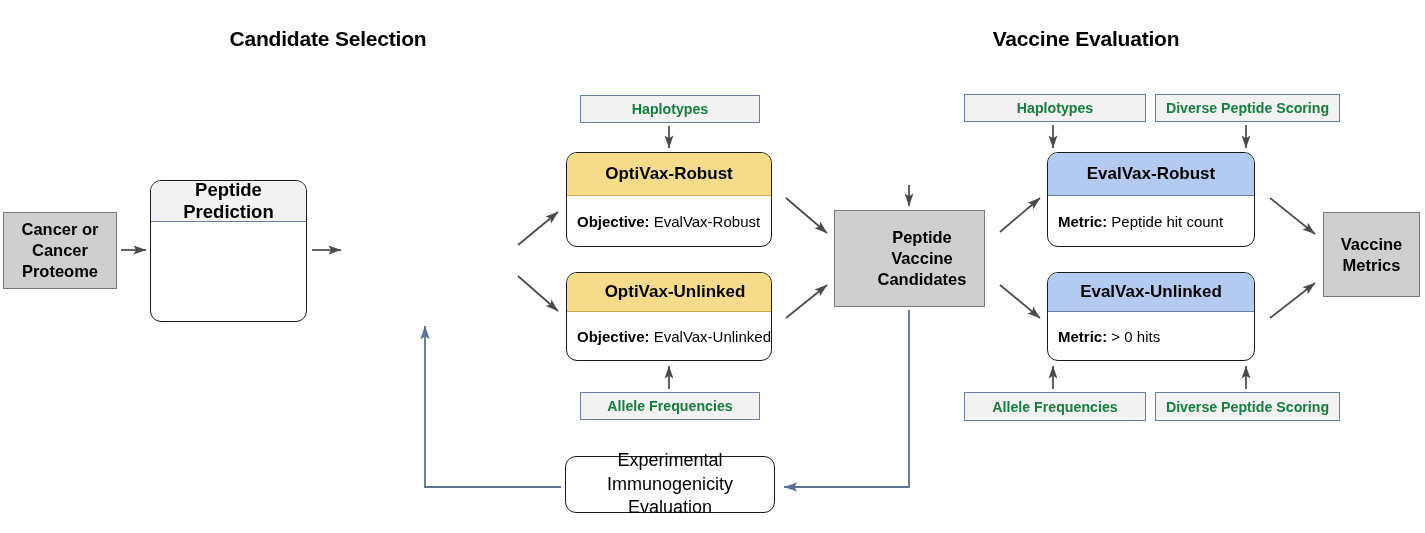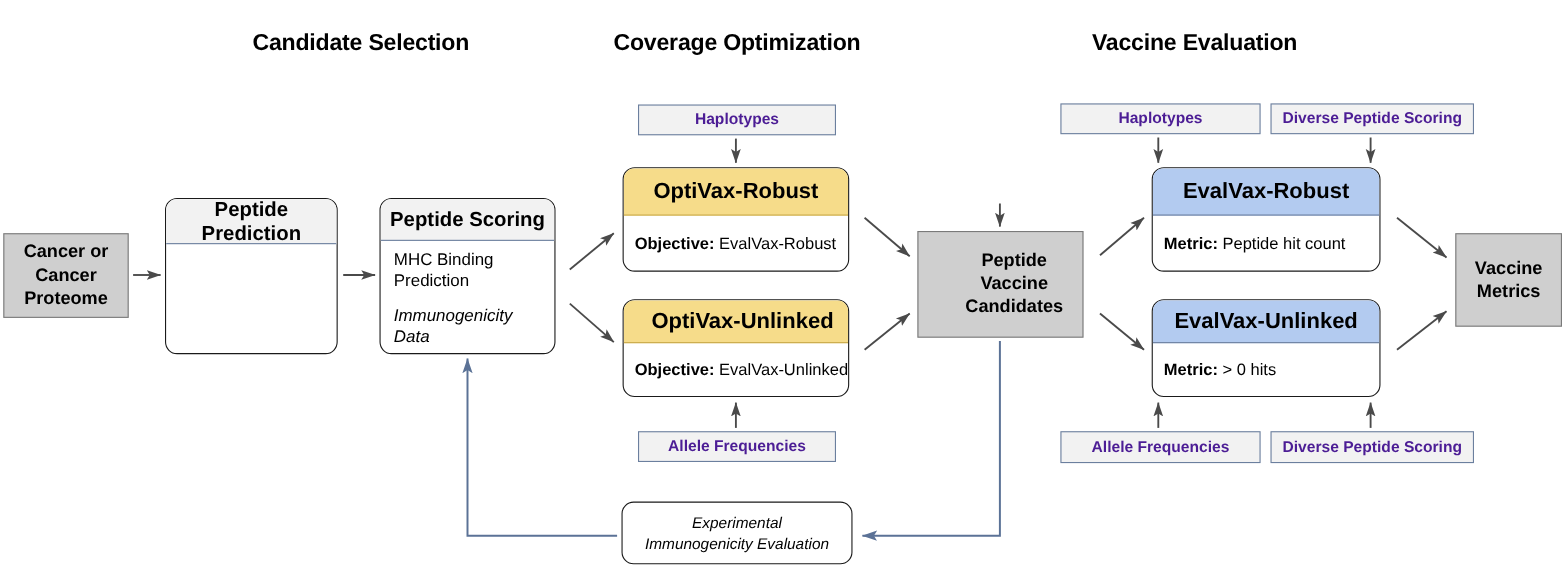--- a/index.html
+++ b/index.html
@@ -69,21 +69,21 @@
   .card-head.blue   { background: #b3cbf0; border-bottom-color: #6b7f9e; }
   .card-body {
     flex: 1;
     display: flex;
     flex-direction: column;
     justify-content: center;
     color: #000;
   }
 
   .hdr-lg { font-size: 18.5px; }
-  .hdr-md { font-size: 20px; }
+  .hdr-md { font-size: 17px; }
 
   .list-body {
     padding: 5px 0 5px 12px;
     font-size: 15.4px;
     line-height: 1.235;
     justify-content: flex-start;
     padding-top: 8px;
   }
   .list-body .it { white-space: nowrap; }
   .list-body .it.ital { font-style: italic; }
@@ -93,38 +93,37 @@
     padding: 0 0 0 10px;
     font-size: 15px;
     white-space: nowrap;
   }
   .obj-body b { font-weight: bold; }
 
   
   .lite-box {
     background: #f2f2f2;
     border: 1.3px solid #6b7f9e;
-    color: #4c1d95;
+    color: #15803d;
     font-weight: bold;
     font-size: 14.2px;
     display: flex;
     align-items: center;
     justify-content: center;
     text-align: center;
     white-space: nowrap;
   }
 
   
   .plain-round {
     border: 1.7px solid #1a1a1a;
     border-radius: 11px;
     background: #ffffff;
     color: #000;
-    font-style: italic;
-    font-size: 14px;
+    font-size: 18px;
     line-height: 1.3;
     display: flex;
     align-items: center;
     justify-content: center;
     text-align: center;
   }
 
   
   #arrows {
     position: absolute;
@@ -132,45 +131,34 @@
     width: 1425px; height: 533px;
     pointer-events: none;
   }
 </style>
 </head>
 <body>
 
 <div id="canvas">
 
   <div class="abs section-title" style="left:328px; top:27px;">Candidate Selection</div>
-  <div class="abs section-title" style="left:670px; top:27px;">Coverage Optimization</div>
   <div class="abs section-title" style="left:1086px; top:27px;">Vaccine Evaluation</div>
 
   <div class="abs grey-block" style="left:3px; top:212px; width:114px; height:77px;">
     <div class="lines">
       <div>Cancer or</div>
       <div>Cancer</div>
       <div>Proteome</div>
     </div>
   </div>
 
   <div class="abs card" style="left:150px; top:180px; width:157px; height:142px;">
     <div class="card-head hdr-lg" style="height:40px;">Peptide Prediction</div>
   </div>
 
-  <div class="abs card" style="left:345px; top:180px; width:160px; height:142px;">
-    <div class="card-head hdr-lg" style="height:40px;">Peptide Scoring</div>
-    <div class="card-body list-body">
-      <div class="it">MHC Binding</div>
-      <div class="it">Prediction</div>
-      <div class="gap-line"></div>
-      <div class="it ital">Immunogenicity</div>
-      <div class="it ital">Data</div>
-    </div>
-  </div>
 
   <div class="abs lite-box" style="left:580px; top:95px; width:180px; height:28px;">Haplotypes</div>
 
   <div class="abs card" style="left:566px; top:152px; width:206px; height:95px;">
     <div class="card-head yellow hdr-md" style="height:42px;">OptiVax-Robust</div>
     <div class="card-body obj-body">
       <div><b>Objective:</b>
         <span>EvalVax-Robust</span></div>
     </div>
   </div>

